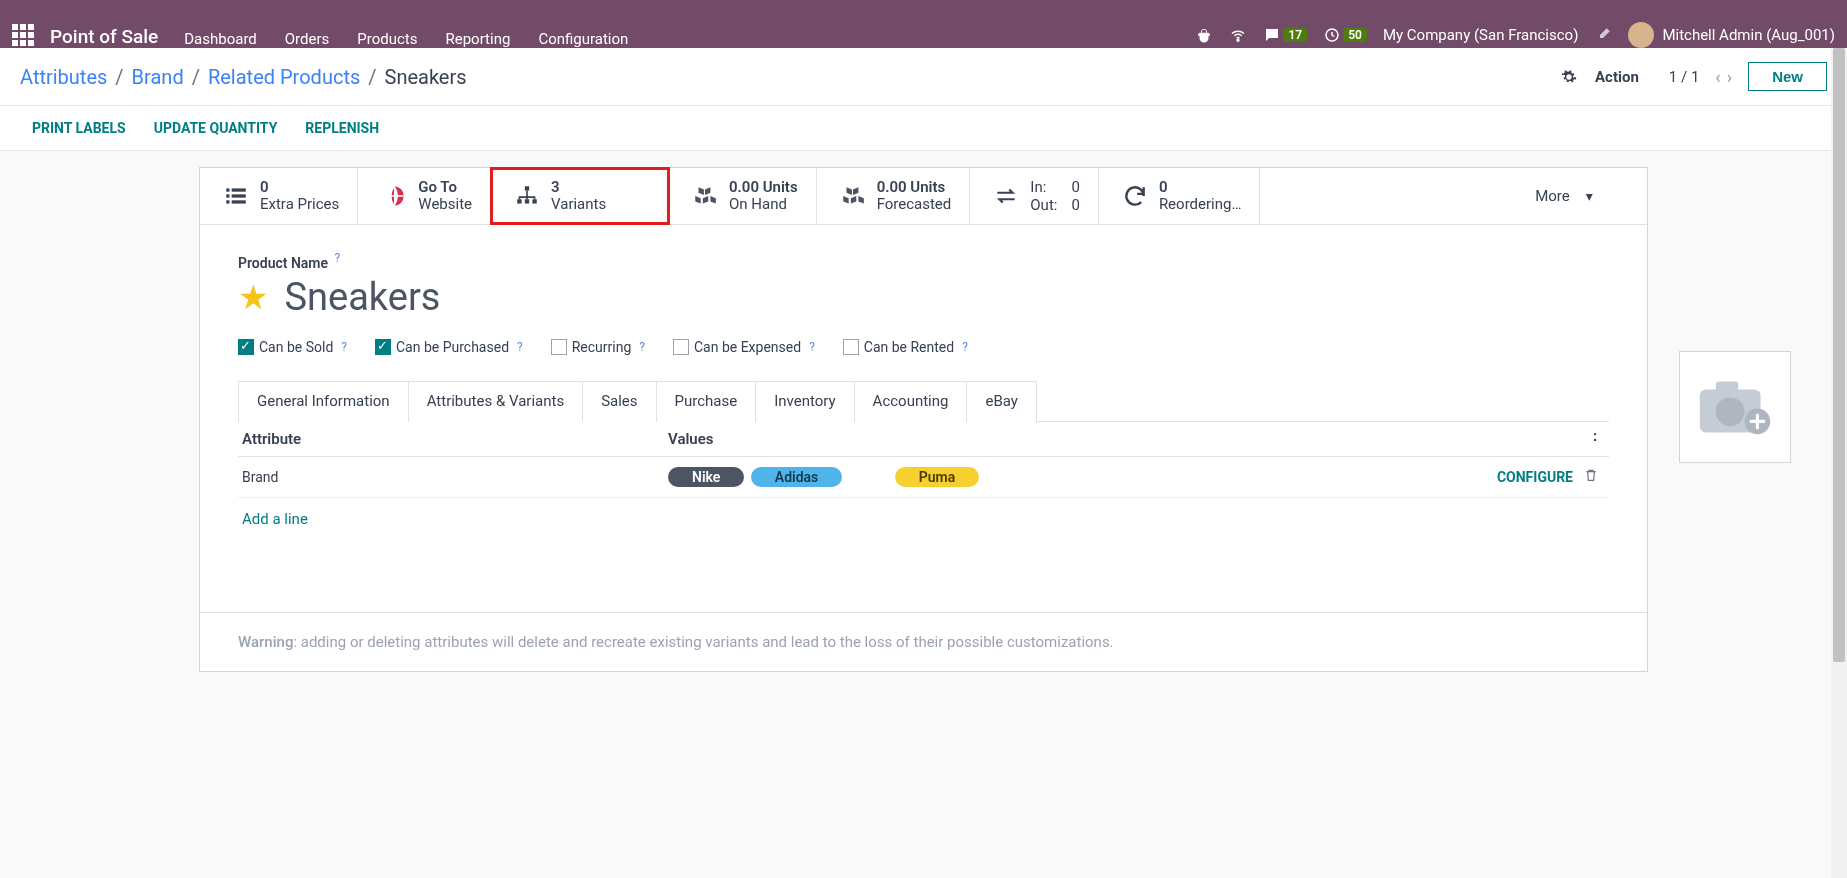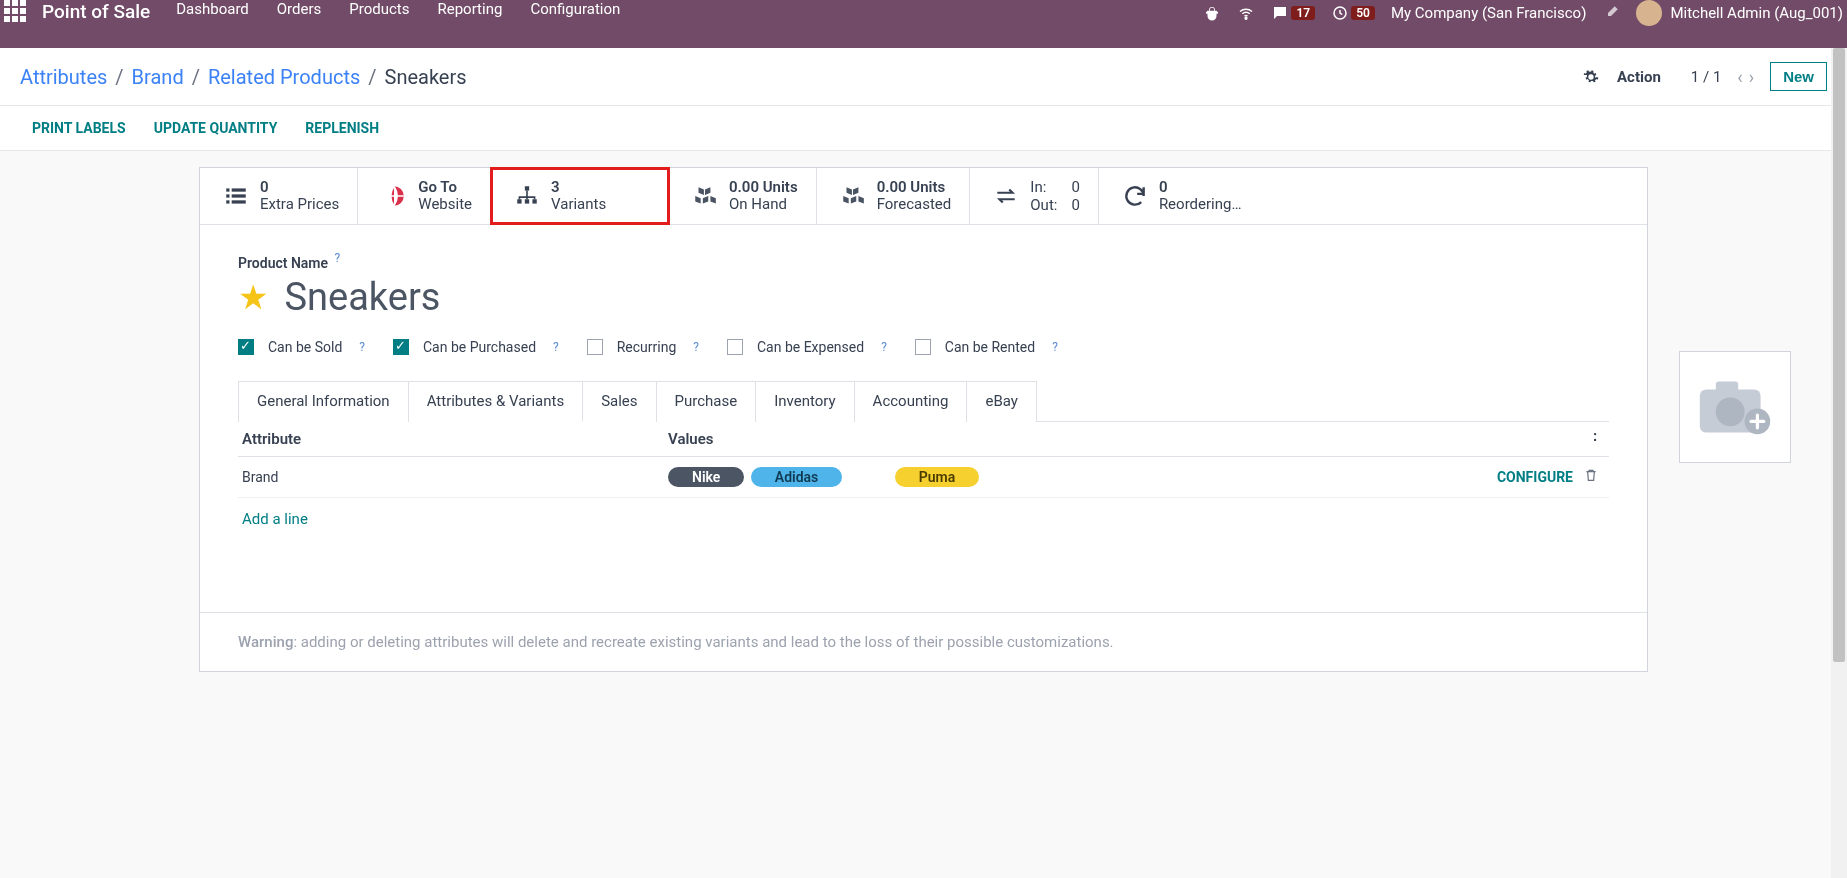--- a/index.html
+++ b/index.html
@@ -4,51 +4,51 @@
 <style>
   * { box-sizing: border-box; margin: 0; padding: 0; }
   body {
     font-family: -apple-system, BlinkMacSystemFont, "Segoe UI", Roboto, "Helvetica Neue", Arial, sans-serif;
     width: 1847px; height: 878px; background: #f9f9f9;
     color: #374151; font-size: 14px; overflow: hidden;
   }
   
   .topnav {
     height: 48px; background: #714b67; color: #fff; display: flex;
-    align-items: flex-start; padding: 0 4px; font-size: 15px;
+    align-items: flex-end; padding: 0 12px; font-size: 15px;
   }
   .apps-icon { width: 24px; height: 24px; display: grid;
     grid-template-columns: repeat(3,6px); grid-template-rows: repeat(3,6px);
     gap: 2px; margin-right: 14px; cursor: pointer; }
   .apps-icon span { background: #fff; }
   .brand { font-size: 19px; font-weight: 500; margin-right: 26px; }
   .top-menu { display: flex; gap: 28px; }
   .top-menu a { color: #fff; text-decoration: none; cursor: pointer; font-size: 15px; }
   .top-spacer { flex: 1; }
   .top-right { display: flex; align-items: center; gap: 16px; }
   .tr-icon { color: #fff; font-size: 16px; cursor: pointer; display:flex; align-items:center; }
-  .badge { background: #7f1d1d; color: #fff; font-size: 12px; padding: 0 5px;
+  .badge { background: #4d7c0f; color: #fff; font-size: 12px; padding: 0 5px;
     border-radius: 3px; margin-left: 2px; font-weight:600;}
   .avatar { width: 26px; height: 26px; border-radius: 50%; background:#d7b48f; display:inline-block;}
   .user { display:flex; align-items:center; gap:8px; cursor:pointer;}
   
   .crumb-row {
     height: 58px; background: #fff; border-bottom: 1px solid #e5e7eb;
     display: flex; align-items: center; padding: 0 20px;
   }
   .crumbs { font-size: 20px; display:flex; align-items:center; gap:8px; }
   .crumbs a { color: #3b82f6; text-decoration: none; cursor:pointer;}
   .crumbs .sep { color: #6b7280; }
   .crumbs .active { color: #374151; }
   .crumb-spacer { flex:1; }
   .action-btn { display:flex; align-items:center; gap:18px; color:#374151; font-size:15px; cursor:pointer; margin-right: 30px; font-weight: bold;}
   .pager { color:#374151; font-size:15px; margin-right: 10px;}
   .pager-arrows { color:#9ca3af; margin: 0 16px 0 6px; display:inline-flex; gap:6px;}
   .pager-arrows span{ cursor:pointer; font-size:18px;}
-  .new-btn { border: 1px solid #017e84; color:#017e84; padding: 5px 12px;
+  .new-btn { border: 1px solid #017e84; color:#017e84; padding: 5px 23px;
     background:#fff; font-weight:600; font-size:15px; cursor:pointer;}
   
   .actions-row {
     height: 45px; background:#fff; display:flex; align-items:center;
     gap: 28px; padding: 0 32px; border-bottom: 1px solid #e5e7eb;
   }
   .actions-row a { color:#017e84; font-weight:700; text-decoration:none; cursor:pointer; font-size:14px;}
   
   .content { position: relative; padding: 16px 10px; }
   .sheet { margin: 0 auto; width: 1449px; background: #fff;
@@ -71,21 +71,21 @@
   .pname-lbl { font-size:14px; font-weight:600; color:#374151;}
   .qmark { color:#5b8dd6; font-size:12px; vertical-align: super; margin-left:3px;}
   .name-row { display:flex; align-items:center; gap:16px; margin-top:4px;}
   .star { color:#f6c416; font-size:34px; line-height:1;}
   .pname { font-size:38px; color:#4b5563; font-weight:400; flex:1;}
   .img-ph { width:112px; height:112px; border:1px solid #d1d5db; display:flex;
     align-items:center; justify-content:center; color:#b0b7c3; position:absolute;
     right:56px; top:200px; background:#fff;}
   .img-ph svg{ width:80px; height:64px;}
   .opts { display:flex; gap:28px; margin-top:20px; align-items:center;}
-  .chk { display:flex; align-items:center; gap:14px; cursor:pointer;}
+  .chk { display:flex; align-items:center; gap:5px; cursor:pointer;}
   .chk .box { width:16px; height:16px; border:1px solid #017e84; position:relative;}
   .chk.checked .box { background:#017e84; }
   .chk.checked .box::after{ content:'✓'; color:#fff; font-size:13px; position:absolute; top:-2px; left:1px;}
   .chk .box.gray{ border-color:#9ca3af;}
   
   .tabs { display:flex; border:1px solid #dee2e6; border-bottom:none; margin-top:26px;
     width:fit-content;}
   .tab { padding: 10px 18px; border-right:1px solid #dee2e6; cursor:pointer;
     background:#fff; font-size:15px; color:#374151;}
   .tab:last-child{ border-right:none;}
@@ -276,20 +276,24 @@
             <span>0</span>
         </span>
       </div>
       <div class="stat">
         <span class="ico">
             <svg viewBox="0 0 24 24" fill="none" stroke="#374151" stroke-width="2.2">
               <path d="M20 12a8 8 0 10-2.3 5.6M20 4v6h-6"></path>
             </svg>
           </span>
         <span class="nums"><span class="n">0</span><span class="lbl">Reordering…</span></span>
+      </div>
+      <div class="stat more">
+        <span class="lbl">More</span>
+        <span style="margin-left:6px;">▾</span>
       </div>
     </div>
 
     <div class="sheet-inner">
 
     <div class="body">
       <div>
         <span class="pname-lbl">Product Name</span>
         <span class="qmark">?</span>
       </div>

